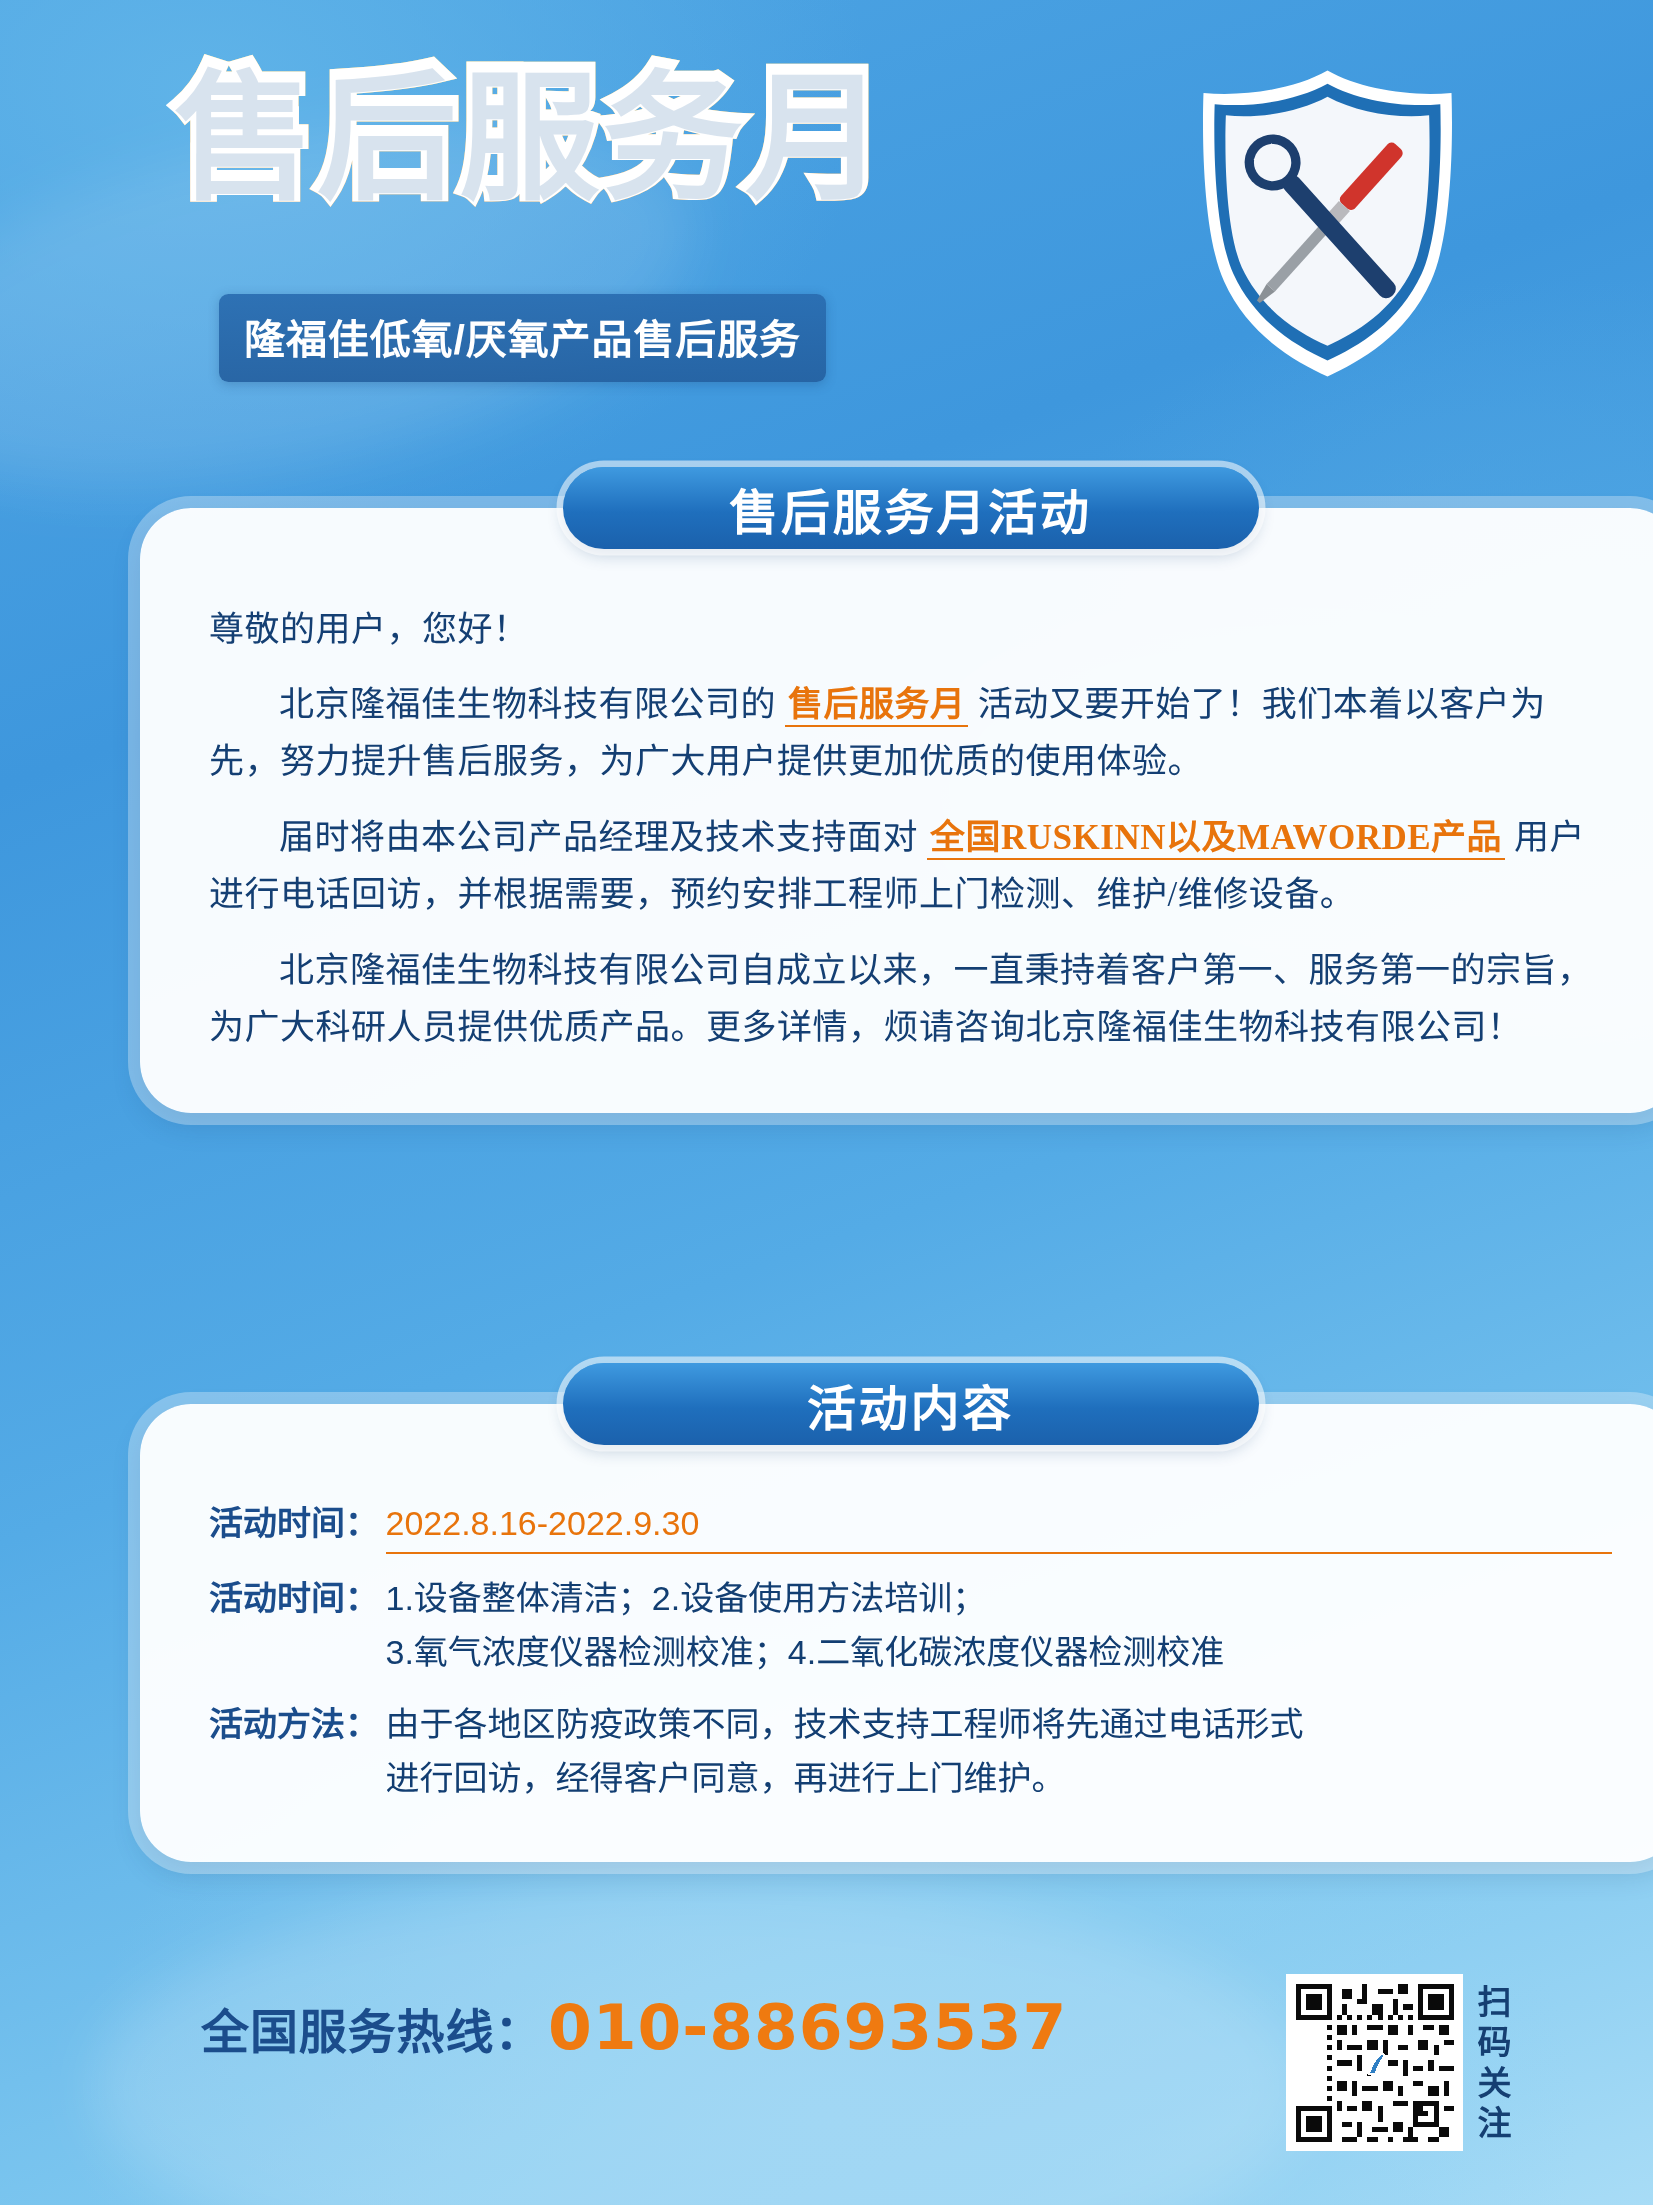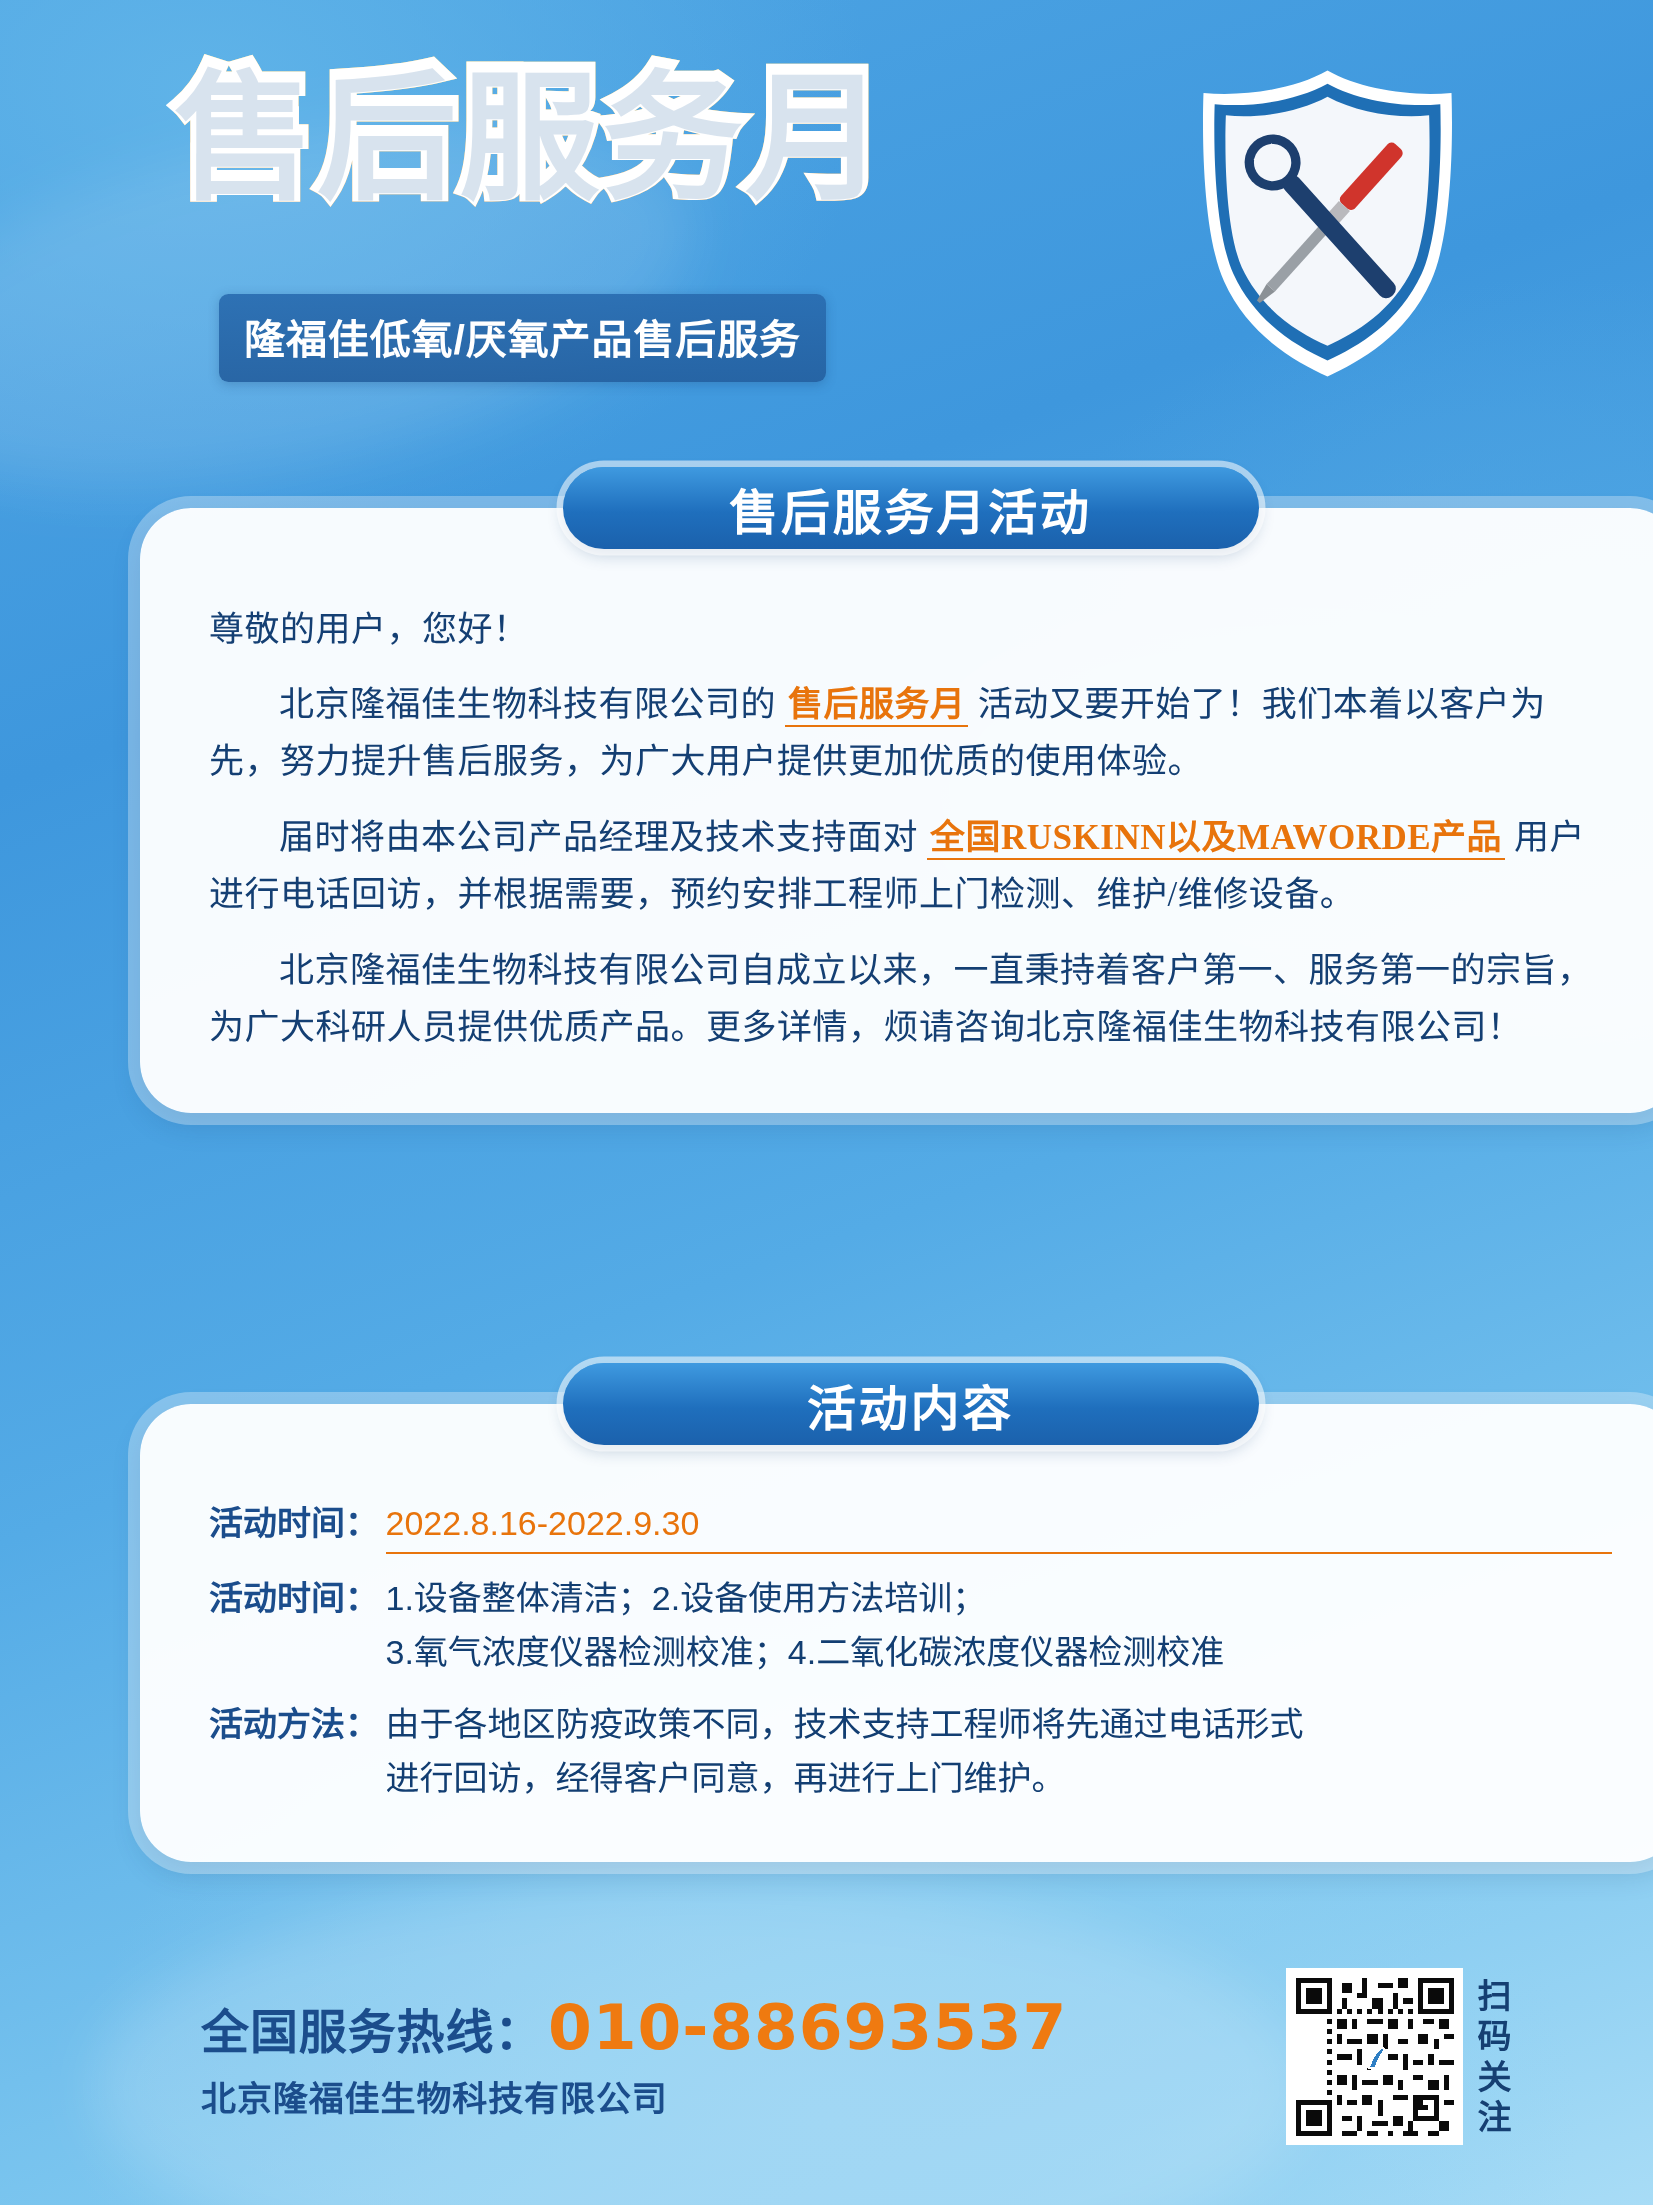--- a/index.html
+++ b/index.html
@@ -204,21 +204,21 @@
     left: 201px;
     top: 154px;
     font-size: 35px;
     font-weight: bold;
     color: #1b4d8c;
     letter-spacing: 0.9px;
   }
   .qr-wrap {
     position: absolute;
     right: 140px;
-    top: 52px;
+    top: 58px;
     display: flex;
     align-items: center;
   }
   .qr {
     width: 177px;
     height: 177px;
     background: #ffffff;
     padding: 4.7px;
     box-sizing: border-box;
   }
@@ -333,23 +333,20 @@
     </div>
   </div>
 
   <div class="footer">
 
     <div class="hotline">
       <span class="label">全国服务热线：</span>
       <span class="number">010-88693537</span>
     </div>
 
-    <div class="company">
-      <span>北京隆福佳生物科技有限公司</span>
-    </div>
 
     <div class="qr-wrap">
       <div class="qr">
         <svg viewBox="0 0 33 33" width="168" height="168" shape-rendering="crispEdges" aria-hidden="true">
           <rect width="33" height="33" fill="#ffffff"></rect>
           <g fill="#0a0a0a">
 
             <rect x="1" y="1" width="7" height="1"></rect>
               <rect x="1" y="7" width="7" height="1"></rect>
             <rect x="1" y="1" width="1" height="7"></rect>

